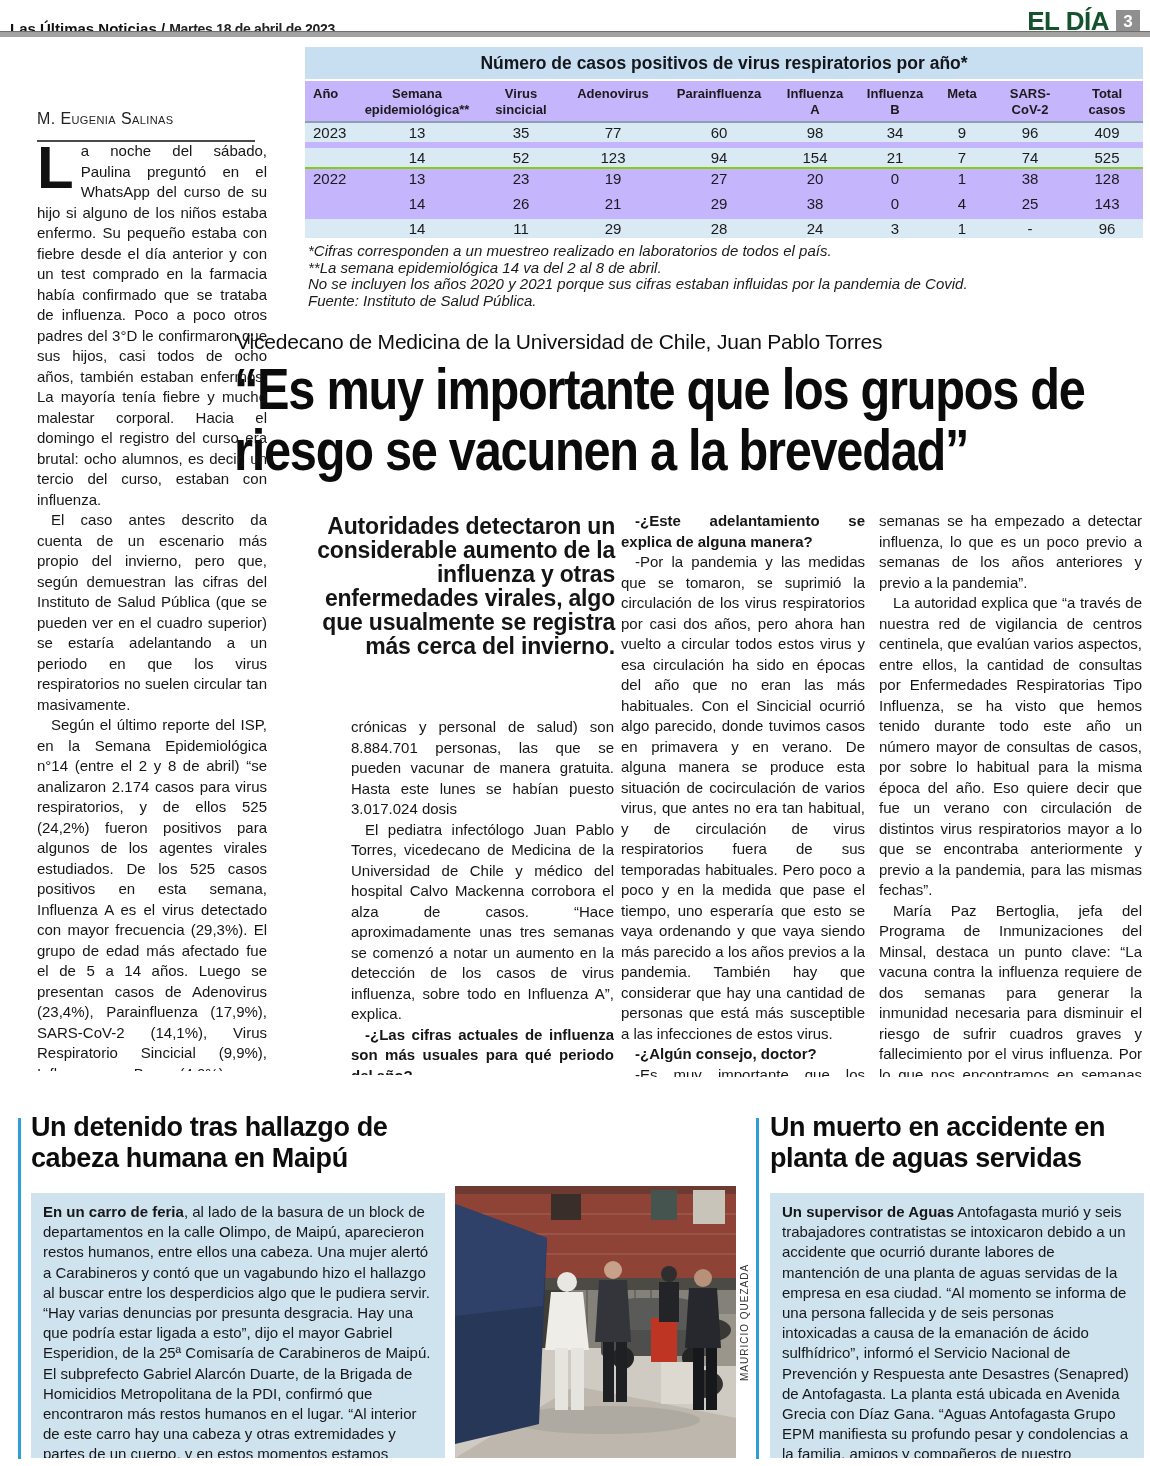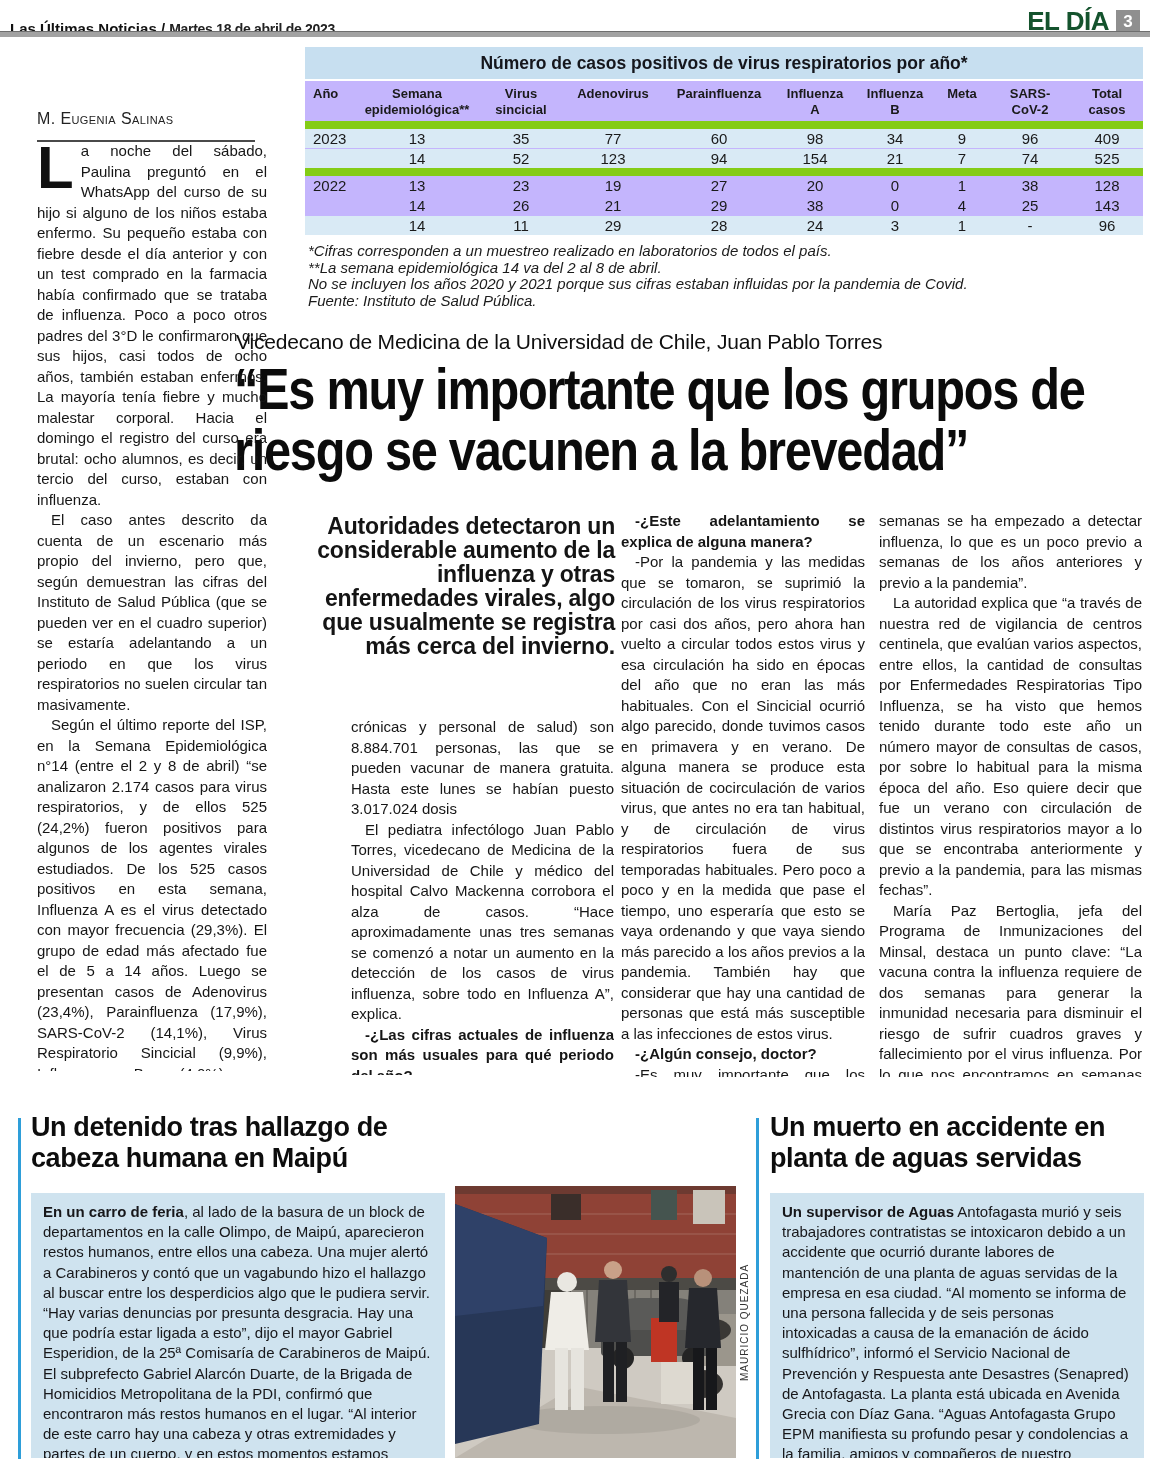--- a/index.html
+++ b/index.html
@@ -20,22 +20,22 @@
   .table-wrap{position:absolute;left:305px;top:47px;width:838px;}
   .vt-title{background:#c7dff0;color:#15161c;font-size:17.5px;font-weight:bold;text-align:center;
             padding:6px 0 5px;margin-bottom:2px;}
   table.vt{width:838px;border-collapse:collapse;table-layout:fixed;}
   table.vt th{background:#c4b5fd;font-size:13px;font-weight:bold;text-align:center;vertical-align:top;
               line-height:1.2;padding:5px 2px 4px;white-space:pre-line;border-bottom:2px solid #8aa0b0;}
   table.vt th.c-year, table.vt td.c-year{text-align:left;padding-left:8px;}
   table.vt td{font-size:15px;text-align:center;padding:1px 2px;line-height:17px;}
   tr.g-blue td{background:#d9eaf5;}
   tr.g-white td{background:#c4b5fd;}
-  table.vt tbody tr{border-top:1px solid #c4b5fd;}
-  table.vt tbody tr.g-top{border-top:8px solid #84cc16;}
+  table.vt tbody tr{border-top:6px solid #c4b5fd;}
+  table.vt tbody tr.g-top{border-top:2px solid #84cc16;}
   .footnotes{position:absolute;left:308px;top:243px;width:835px;font-style:italic;font-size:15px;
              line-height:16.5px;color:#1b1b1b;}
 
   
   .byline{position:absolute;left:37px;top:110px;width:218px;font-variant:small-caps;font-size:16px;
           letter-spacing:.4px;color:#222;border-bottom:2px solid #4a4a4a;padding-bottom:12px;}
   .bodycol{position:absolute;font-size:15px;line-height:20.5px;text-align:justify;color:#161616;overflow:hidden;}
   .bodycol p{margin:0;text-indent:14px;}
   .bodycol p.noindent{text-indent:0;}
   .col1{left:37px;top:141px;width:230px;height:930px;}

